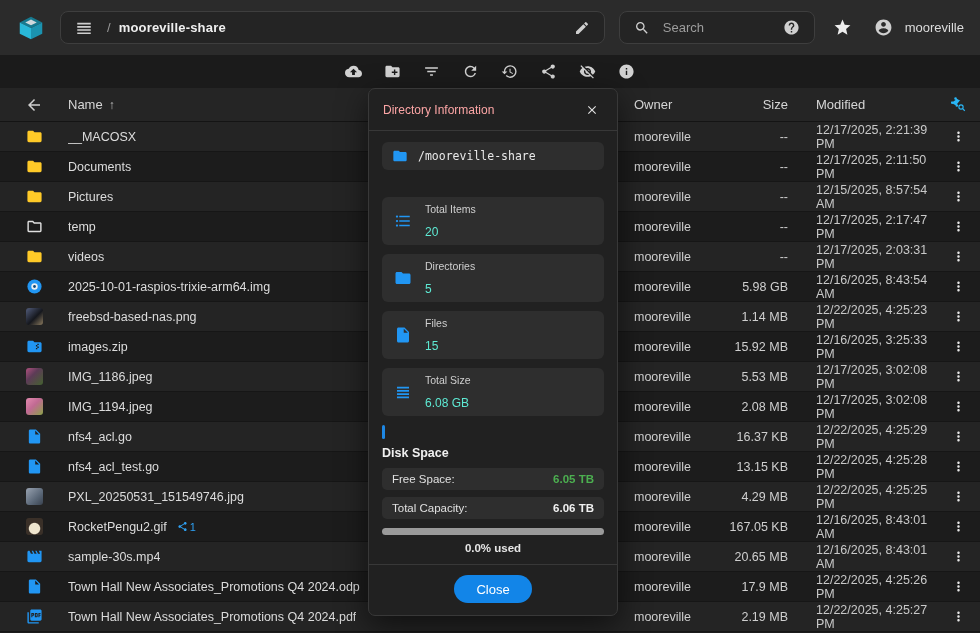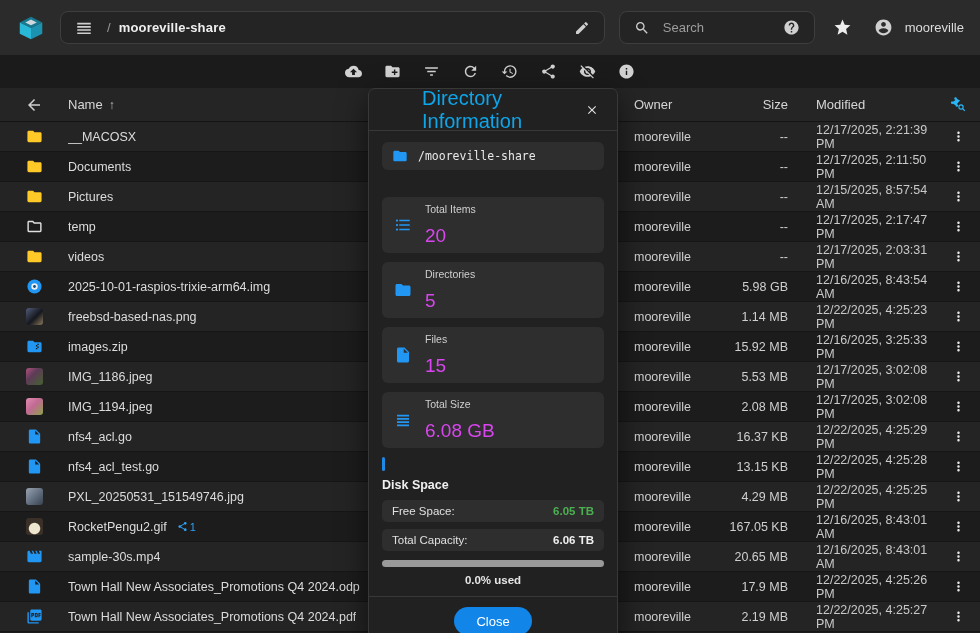--- a/index.html
+++ b/index.html
@@ -85,35 +85,35 @@
   .modal {
     position: absolute; left: 368px; top: 88px; width: 250px;
     background: #212121; border: 1px solid #383838; border-radius: 7px;
     box-shadow: 0 10px 30px rgba(0,0,0,.55);
     z-index: 10;
   }
   .modal-header {
     height: 42px; display:flex; align-items:center; justify-content:space-between;
     padding: 0 14px; border-bottom: 1px solid #383838;
   }
-  .modal-title { font-size: 20px; font-weight: 500; color: #0ea5e9; margin-left: 39px; }
+  .modal-title { font-size: 12px; font-weight: 500; color: #fca5a5; }
   .modal-close { font-size: 14px; color:#e0e0e0; }
   .modal-body { padding: 11px 13px 0 13px; }
   .path-card {
     display:flex; align-items:center; gap:10px; background:#2e2e2e; border-radius:6px;
     padding: 6px 10px; margin-bottom: 27px;
     font-family: "DejaVu Sans Mono", monospace; font-size: 11.5px; color:#e8e8e8;
   }
   .stat-card {
     display:flex; align-items:center; gap:13px; background:#2e2e2e; border-radius:6px;
     padding: 6px 12px; margin-bottom: 9px; min-height: 42px;
   }
   .stat-text { display:flex; flex-direction:column; gap:10px;justify-content:flex-end; }
   .stat-label { font-size: 10.5px; color:#cfcfcf; }
-  .stat-value { font-size: 19px; color:#d946ef; }
+  .stat-value { font-size: 12px; color:#5eead4; }
   .disk-heading { display:flex; gap:7px; margin: 4px 0 8px 0; flex-direction: column; }
   .disk-bar-accent { width:3px; height:14px; background:#1e88e5; border-radius:2px; }
   .disk-heading-text { font-size: 12.5px; font-weight: 700; color:#f0f0f0; }
   .kv-row {
     display:flex; align-items:center; justify-content:space-between;
     background:#2e2e2e; border-radius:5px; padding: 5px 10px; margin-bottom: 7px;
     font-size: 11.5px;
   }
   .kv-label { color:#e0e0e0; }
   .kv-value { color:#f0f0f0; font-weight:600; }

